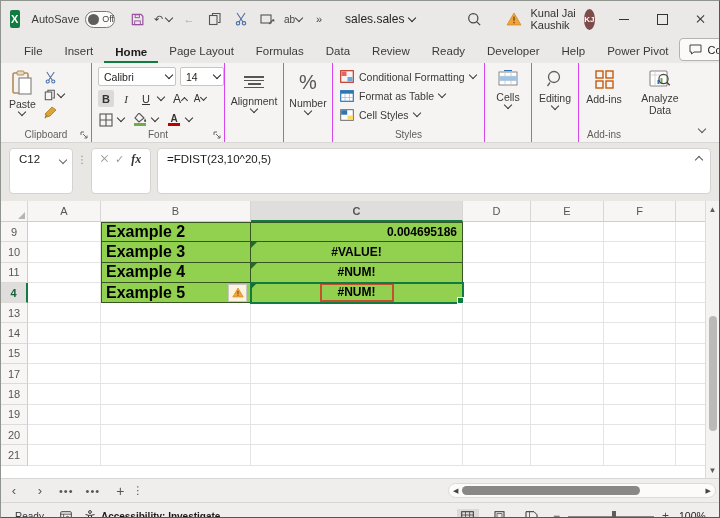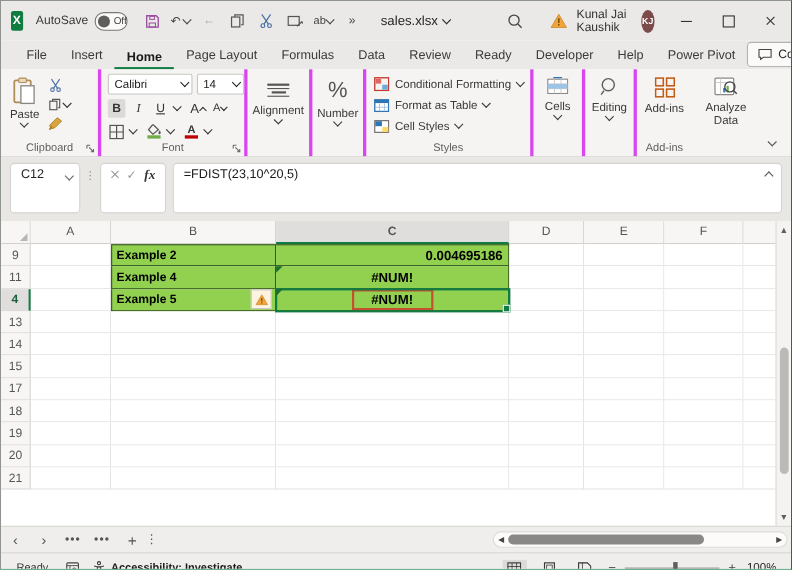--- a/index.html
+++ b/index.html
@@ -39,21 +39,21 @@
   .xmark.sm::before,.xmark.sm::after{height:9px;background:#9a9896;}
   
   .tabrow{top:36px;height:26px;background:#ebe9e7;display:flex;align-items:flex-end;padding-left:12px;}
   .rtab{padding:4px 11px 6px;font-size:11.5px;color:#3b3a39;white-space:nowrap;}
   .rtab.active{font-weight:bold;color:#1b1a19;border-bottom:2.5px solid #107C41;padding-bottom:3.5px;}
   .tabrow-right{margin-left:auto;display:flex;align-items:center;gap:6px;margin-bottom:2px;margin-right:8px;}
   .comments-btn{display:flex;align-items:center;gap:5px;background:#fbfaf9;border:1px solid #b5b3b1;border-radius:4px;
                 padding:2px 9px;height:17px;font-size:11px;color:#252423;}
   
   .ribbon{top:62px;height:80px;background:#f6f4f2;border-bottom:1px solid #d8d6d4;display:flex;}
-  .rgroup{position:relative;border-right:3px solid #d946ef;box-sizing:border-box;padding-top:4px;}
+  .rgroup{position:relative;border-right:1px solid #d946ef;box-sizing:border-box;padding-top:4px;}
   .glabel{position:absolute;bottom:2px;left:0;right:0;text-align:center;font-size:10px;color:#605e5c;}
   .glauncher{position:absolute;bottom:3px;right:3px;}
   .bigbtn{display:flex;flex-direction:column;align-items:center;gap:2px;color:#3b3a39;font-size:10.5px;padding-top:3px;}
   .combo{display:flex;align-items:center;background:#fff;border:1px solid #c8c6c4;border-radius:2px;height:17px;
          font-size:10.5px;color:#252423;padding:0 3px 0 5px;justify-content:space-between;}
   .fbtn{min-width:16px;height:17px;display:flex;align-items:center;justify-content:center;color:#333;font-size:11px;}
   .fbtn.on{background:#dcdad8;border-radius:2px;}
   .minirow{display:flex;align-items:center;gap:4px;}
   .styrow{display:flex;align-items:center;gap:5px;height:19px;font-size:10.5px;color:#3b3a39;padding-left:7px;}
   .clrbar{display:block;width:12px;height:3px;margin-top:0px;}
@@ -75,21 +75,21 @@
   .grow{display:flex;}
   .gcell{position:relative;height:20.3px;display:flex;align-items:center;font-size:11px;color:#333;
          box-sizing:border-box;border-right:1px solid #e4e4e4;border-bottom:1px solid #e4e4e4;background:#fff;}
   .ghead .gcell{height:21px;justify-content:center;background:#f7f6f4;border-right:1px solid #d8d6d4;
                 border-bottom:1px solid #cfcdcb;color:#555;font-size:11px;}
   .corner::after{content:"";position:absolute;right:2px;bottom:2px;border-left:7px solid transparent;border-bottom:7px solid #b8b6b4;}
   .selc{background:#e0dedc !important;border-bottom:2px solid #107C41 !important;color:#17613b;font-weight:bold;}
   .rh{justify-content:center;background:#f7f6f4;border-right:1px solid #cfcdcb;border-bottom:1px solid #dddbd9;color:#555;}
   .selr{background:#e0dedc !important;border-right:2px solid #107C41 !important;color:#17613b;font-weight:bold;}
   .green{background:#92D050 !important;border-right:1px solid #375623;border-bottom:1px solid #375623;}
-  .labtxt{font-weight:bold;color:#000;font-size:11px;padding-left:4px;white-space:nowrap;}
+  .labtxt{font-weight:bold;color:#000;font-size:16px;padding-left:4px;white-space:nowrap;}
   .valtxt{font-weight:bold;color:#000;font-size:12px;padding:0 5px;}
   .annot{font-weight:bold;color:#000;font-size:12px;border:2px solid #C4502E;padding:0 16px;line-height:15px;}
   .selcell{outline:2px solid #107C41;outline-offset:-1px;z-index:2;}
   .tri{position:absolute;left:0;top:0;width:0;height:0;border-top:6px solid #1E6B30;border-right:6px solid transparent;}
   .warnbox{position:absolute;right:3px;top:50%;transform:translateY(-50%);width:17px;height:16px;background:#fdf3df;
            border:1px solid #c9c7c5;display:flex;align-items:center;justify-content:center;}
   .fillhandle{position:absolute;right:-2px;bottom:-2px;width:5px;height:5px;background:#107C41;border:1px solid #fff;z-index:3;}
   .vscroll{position:absolute;right:0;top:0;width:14px;height:277px;background:#f5f3f1;border-left:1px solid #dddbd9;
            display:flex;flex-direction:column;align-items:center;box-sizing:border-box;}
   .vscroll .arr{font-size:8px;color:#605e5c;height:16px;display:flex;align-items:center;}
@@ -166,21 +166,21 @@
             <path d="M9 11l4.5-4.5M13.5 6.5l.5 2" stroke="#555" stroke-width="1.1" fill="none"></path>
           </svg>
       </span>
       <span class="qbtn" style="font-size:10px;">
         <span>ab</span>
           <span class="chv" style="margin-left:1px;"></span>
       </span>
       <span class="qbtn">»</span>
     </div>
     <div class="doc-title">
-      <span>sales.xlsx</span>
+      <span>sales.sales</span>
         <span class="chv"></span>
     </div>
     <span class="qbtn tb-search">
       <svg width="15" height="15" viewBox="0 0 15 15">
           <circle cx="6.3" cy="6.3" r="4.6" fill="none" stroke="#444" stroke-width="1.2"></circle>
           <path d="M9.8 9.8l3.4 3.4" stroke="#444" stroke-width="1.2"></path>
         </svg>
     </span>
     <span class="qbtn tb-warn">
       <svg width="16" height="14" viewBox="0 0 16 14">
@@ -474,20 +474,35 @@
           </div>
           <div class="gcell cell green" style="width: 212px; border-top: 1px solid rgb(55, 86, 35); justify-content: flex-end;">
             <div class="valtxt">0.004695186</div>
           </div>
           <div class="gcell cell" style="width: 68px;"></div>
           <div class="gcell cell" style="width: 73px;"></div>
           <div class="gcell cell" style="width: 72px;"></div>
           <div class="gcell cell" style="width: 32px;"></div>
         </div>
         <div class="grow">
+          <div class="gcell rh" style="width: 27px;">10</div>
+          <div class="gcell cell" style="width: 73px;"></div>
+          <div class="gcell cell green" style="width: 150px; border-left: 1px solid rgb(55, 86, 35);">
+            <div class="labtxt">Example 3</div>
+          </div>
+          <div class="gcell cell green" style="width: 212px; justify-content: center;">
+            <div class="tri"></div>
+            <div class="valtxt">#VALUE!</div>
+          </div>
+          <div class="gcell cell" style="width: 68px;"></div>
+          <div class="gcell cell" style="width: 73px;"></div>
+          <div class="gcell cell" style="width: 72px;"></div>
+          <div class="gcell cell" style="width: 32px;"></div>
+        </div>
+        <div class="grow">
           <div class="gcell rh" style="width: 27px;">11</div>
           <div class="gcell cell" style="width: 73px;"></div>
           <div class="gcell cell green" style="width: 150px; border-left: 1px solid rgb(55, 86, 35);">
             <div class="labtxt">Example 4</div>
           </div>
           <div class="gcell cell green" style="width: 212px; justify-content: center;">
             <div class="tri"></div>
             <div class="valtxt">#NUM!</div>
           </div>
           <div class="gcell cell" style="width: 68px;"></div>

